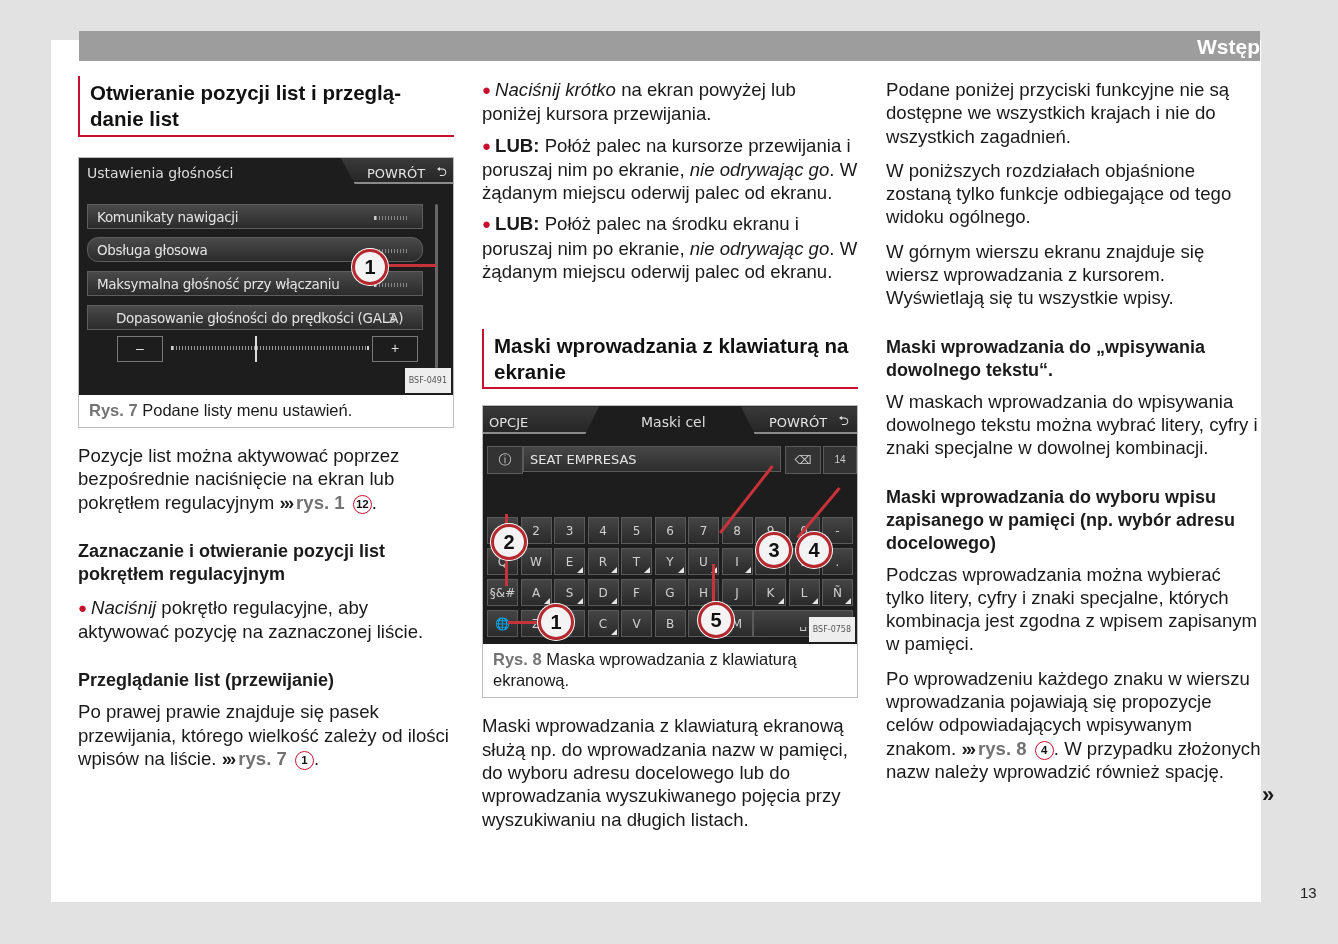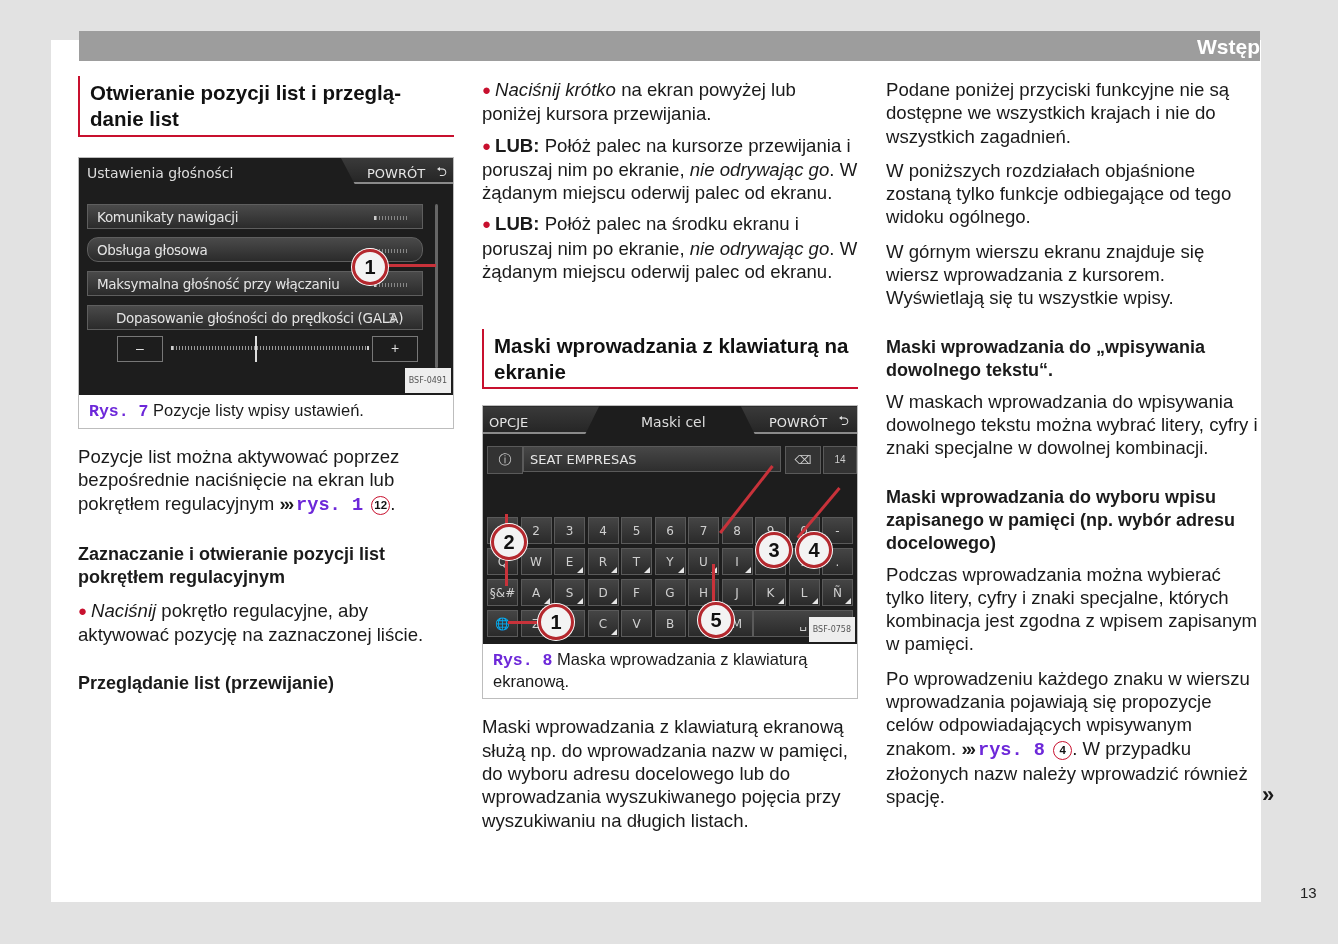--- a/index.html
+++ b/index.html
@@ -8,21 +8,21 @@
     font-family: "Liberation Sans", sans-serif; color: #1a1a1a;
   }
   .page { position: absolute; left: 51px; top: 40px; width: 1210px; height: 862px; background: #ffffff; }
   .header-band { position: absolute; left: 79px; top: 23px; width: 1181px; height: 30px; background: #9d9d9d;
     color: #fff; font-weight: bold; font-size: 21px; text-align: right; line-height: 32px; margin-top: 8px; }
   .col { position: absolute; top: 0; width: 376px; font-size: 18.6px; line-height: 23.3px; }
   .col p { margin: 0; }
   .sec-title { border-left: 2px solid #c8102e; border-bottom: 2px solid #c8102e; padding: 4px 0 2px 10px;
     font-weight: bold; font-size: 20.5px; line-height: 26px; color: #111; }
   .sub { font-weight: bold; font-size: 18px; line-height: 23px; }
-  .red { color: #6d28d9; font-weight: bold; font-family: Liberation Mono, monospace; }
+  .red { color: #737373; font-weight: bold; }
   .bullet { color: #c8102e; font-size: 15px; margin-right: 4px; position: relative; top: -1px; }
   .arr { font-weight: bold; letter-spacing: -2px; margin-right: 4px; }
   .circ { display: inline-block; width: 17px; height: 17px; border: 1.5px solid #c8102e; border-radius: 50%;
     font-size: 11.5px; line-height: 17px; text-align: center; font-weight: bold; color: #111; vertical-align: 1px; margin-left: 3px; }
   .figure { border: 1px solid #bdbdbd; background: #fff; }
   .screen { position: relative; background: #1d1d1d; overflow: hidden; }
   .caption { padding: 5px 10px 6px 10px; font-size: 16.5px; line-height: 21px; }
   .code { position: absolute; right: 2px; bottom: 2px; background: #eee; color: #555; font-size: 8px;
     padding: 1px 4px; font-family: "DejaVu Sans", sans-serif; }
   .scr-title { position: absolute; color: #ddd; font-size: 14px; font-family: "DejaVu Sans", sans-serif; }
@@ -82,36 +82,41 @@
       <div style="position:absolute; left:92px; top:188px; width:194px; height:4px; background:repeating-linear-gradient(90deg,#9a9a9a 0 1px,transparent 1px 3px); border-left:2px solid #ccc; border-right:2px solid #ccc;"></div>
       <div style="position:absolute; left:176px; top:178px; width:2px; height:26px; background:#ddd;"></div>
       <div style="position:absolute; left:293px; top:178px; width:44px; height:24px; border:1px solid #777; color:#ddd; text-align:center; line-height:22px; font-size:14px;">+</div>
       <div style="position:absolute; left:356px; top:46px; width:3px; height:164px; background:#666; border-radius:2px;"></div>
       <div class="leader" style="left:294px; top:106px; width:63px; height:3px;"></div>
       <div class="callout" style="left:273px; top:91px;">1</div>
       <div class="code">BSF-0491</div>
     </div>
     <div class="caption">
       <span class="red">Rys. 7</span>
-      <span>Pozycje listy wpisy ustawień.</span>
+      <span>Podane listy menu ustawień.</span>
     </div>
   </div>
 
   <p style="margin-top:16px;">
     <span>Pozycje list można aktywować poprzez bezpośrednie naciśnięcie na ekran lub pokrętłem regulacyjnym</span>
     <span class="arr">›››</span><span class="red">rys. 1</span>
     <span class="circ">12</span><span>.</span>
   </p>
 
   <p class="sub" style="margin-top:26px;">Zaznaczanie i otwieranie pozycji list pokrętłem regulacyjnym</p>
   <p style="margin-top:10px;">
     <span class="bullet">●</span><i>Naciśnij</i><span> pokrętło regulacyjne, aby aktywować pozycję na zaznaczonej liście.</span>
   </p>
 
   <p class="sub" style="margin-top:26px;">Przeglądanie list (przewijanie)</p>
+  <p style="margin-top:8px;">
+    <span>Po prawej prawie znajduje się pasek przewijania, którego wielkość zależy od ilości wpisów na liście.</span>
+    <span class="arr">›››</span><span class="red">rys. 7</span>
+    <span class="circ">1</span><span>.</span>
+  </p>
 </div>
 
 <div class="col" style="left:482px; top:78px;">
   <p>
     <span class="bullet">●</span><i>Naciśnij krótko</i><span> na ekran powyżej lub poniżej kursora przewijania.</span>
   </p>
   <p style="margin-top:8px;">
     <span class="bullet">●</span><b>LUB:</b><span> Połóż palec na kursorze przewijania i poruszaj nim po ekranie, </span><i>nie odrywając go</i><span>. W żądanym miejscu oderwij palec od ekranu.</span>
   </p>
   <p style="margin-top:8px;">

